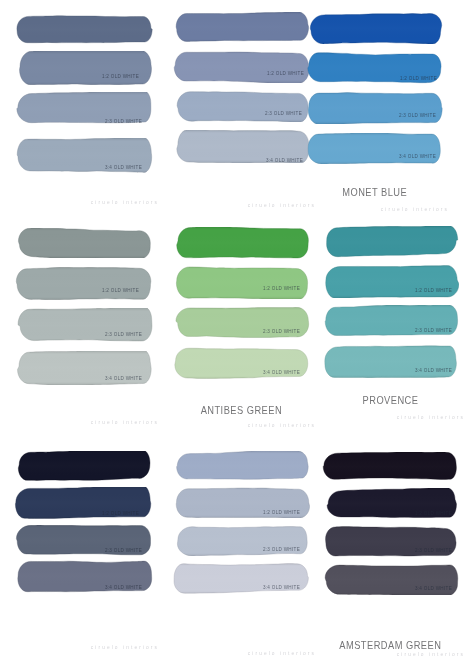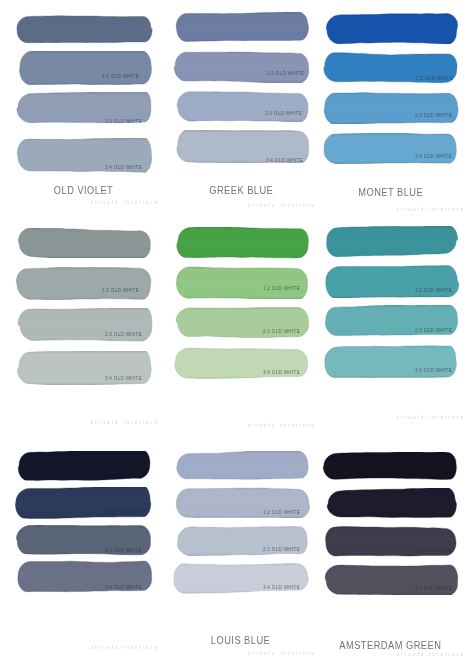--- a/index.html
+++ b/index.html
@@ -77,21 +77,20 @@
             <path id="pg0_3" d="M12.8 1.2C14.4 1.2 19.3 1.1 22.5 1.1C25.8 1.2 29.0 1.3 32.3 1.3C35.5 1.4 38.8 1.3 42.0 1.3C45.3 1.3 48.5 1.5 51.8 1.5C55.0 1.5 58.3 1.4 61.5 1.3C64.8 1.2 68.0 1.1 71.3 1.0C74.6 0.9 77.8 0.7 81.1 0.6C84.3 0.5 87.6 0.6 90.8 0.5C94.1 0.4 97.3 0.0 100.6 -0.0C103.8 -0.1 107.1 0.1 110.3 0.0C113.6 -0.0 116.8 -0.4 120.1 -0.5C123.3 -0.6 128.2 -0.4 129.8 -0.4C133.9 -0.4 137.3 6.6 137.3 15.1C137.5 16.4 137.7 17.7 137.7 18.7C137.7 27.4 134.3 34.5 130.0 34.5C128.5 34.4 123.7 34.3 120.5 34.1C117.4 34.0 114.2 33.7 111.0 33.6C107.9 33.5 104.7 33.6 101.5 33.6C98.4 33.5 95.2 33.4 92.0 33.3C88.8 33.2 85.7 33.0 82.5 33.0C79.3 33.0 76.2 33.3 73.0 33.4C69.8 33.4 66.7 33.5 63.5 33.5C60.3 33.4 57.1 33.2 54.0 33.1C50.8 33.1 47.6 33.2 44.5 33.1C41.3 33.1 38.1 32.9 35.0 32.9C31.8 32.9 28.6 33.1 25.4 33.1C22.3 33.1 17.5 32.9 15.9 32.9C9.3 32.9 3.9 26.4 3.9 18.3C3.6 17.8 3.3 17.3 3.2 16.9C3.2 8.2 7.5 1.2 12.8 1.2Z"></path>
             <clipPath id="cg0_3">
               <use href="#pg0_3"></use>
             </clipPath>
           </defs>
           <use href="#pg0_3" fill="#9BAABB" stroke="#7c8895"></use>
           <rect x="0" y="0" width="139" height="35" fill="url(#grad)" clip-path="url(#cg0_3)"></rect>
         </svg>
 </div>
 <div class="lbl" style="right:11px;top:153px">3:4 OLD WHITE</div>
-<div class="title" style="top:171px"><span>OLD VIOLET</span></div>
 <div class="brand" style="top:188px;right:-6px">ciruelo interiors</div>
 </div>
 <div class="card" style="left:172px;top:12px;width:138px;height:205px">
 <div class="sw" style="top:0px;width:138px;height:30px">
 <svg width="138" height="30" viewBox="0 0 138 30">
           <defs>
             <path id="pg1_0" d="M14.7 1.5C16.2 1.5 20.8 1.6 23.9 1.6C27.0 1.6 30.0 1.5 33.1 1.5C36.2 1.5 39.3 1.6 42.3 1.6C45.4 1.7 48.5 1.7 51.6 1.7C54.6 1.6 57.7 1.5 60.8 1.5C63.9 1.4 66.9 1.6 70.0 1.5C73.1 1.4 76.2 1.2 79.2 1.1C82.3 0.9 85.4 0.9 88.5 0.8C91.5 0.7 94.6 0.7 97.7 0.6C100.8 0.5 103.8 0.4 106.9 0.3C110.0 0.2 113.1 -0.0 116.1 -0.2C119.2 -0.3 123.8 -0.3 125.4 -0.4C131.1 -0.4 135.8 5.1 135.8 12.0C136.1 13.1 136.4 14.2 136.6 15.1C136.6 22.4 133.0 28.3 128.5 28.3C126.9 28.3 122.2 28.4 119.0 28.4C115.8 28.5 112.7 28.6 109.5 28.5C106.3 28.5 103.2 28.4 100.0 28.4C96.8 28.4 93.7 28.6 90.5 28.6C87.4 28.6 84.2 28.5 81.0 28.5C77.9 28.5 74.7 28.7 71.5 28.7C68.4 28.7 65.2 28.7 62.0 28.6C58.9 28.6 55.7 28.3 52.5 28.4C49.4 28.4 46.2 28.7 43.0 28.9C39.9 29.0 36.7 29.0 33.6 29.1C30.4 29.2 27.2 29.2 24.1 29.3C20.9 29.3 16.1 29.5 14.6 29.5C9.1 29.5 4.7 24.1 4.7 17.3C4.4 16.6 4.2 15.8 4.1 15.1C4.1 7.6 8.8 1.5 14.7 1.5Z"></path>
             <clipPath id="cg1_0">
               <use href="#pg1_0"></use>
             </clipPath>
@@ -132,24 +131,23 @@
             <path id="pg1_3" d="M15.3 -0.1C16.8 -0.1 21.4 -0.3 24.5 -0.3C27.6 -0.3 30.7 -0.1 33.8 -0.0C36.9 0.1 40.0 0.2 43.1 0.2C46.1 0.3 49.2 0.2 52.3 0.3C55.4 0.4 58.5 0.7 61.6 0.8C64.7 0.8 67.8 0.6 70.9 0.6C73.9 0.5 77.0 0.5 80.1 0.5C83.2 0.5 86.3 0.5 89.4 0.6C92.5 0.6 95.6 0.8 98.6 0.8C101.7 0.8 104.8 0.7 107.9 0.6C111.0 0.6 114.1 0.5 117.2 0.6C120.3 0.7 124.9 1.1 126.4 1.2C132.0 1.2 136.6 6.7 136.6 13.5C136.6 15.8 136.7 18.0 136.7 19.9C136.7 27.1 133.3 33.0 129.0 33.0C127.5 33.0 122.8 33.2 119.7 33.1C116.6 33.0 113.5 32.6 110.4 32.5C107.3 32.4 104.2 32.5 101.1 32.5C98.0 32.5 94.9 32.7 91.8 32.8C88.7 32.9 85.6 32.8 82.5 32.8C79.4 32.9 76.3 33.0 73.2 33.0C70.1 33.1 67.0 33.1 63.8 33.1C60.7 33.0 57.6 32.9 54.5 32.8C51.4 32.7 48.3 32.7 45.2 32.7C42.1 32.6 39.0 32.5 35.9 32.5C32.8 32.4 29.7 32.5 26.6 32.5C23.5 32.4 18.8 32.1 17.3 32.1C10.4 32.1 4.8 26.1 4.8 18.8C5.2 17.3 5.7 15.7 5.9 14.5C5.9 6.4 10.1 -0.1 15.3 -0.1Z"></path>
             <clipPath id="cg1_3">
               <use href="#pg1_3"></use>
             </clipPath>
           </defs>
           <use href="#pg1_3" fill="#AEB9C9" stroke="#8b94a0"></use>
           <rect x="0" y="0" width="138" height="33" fill="url(#grad)" clip-path="url(#cg1_3)"></rect>
         </svg>
 </div>
 <div class="lbl" style="right:7px;top:146px">3:4 OLD WHITE</div>
-<div class="title" style="top:171px"><span>GREEK BLUE</span></div>
 <div class="brand" style="top:191px;right:-6px">ciruelo interiors</div>
 </div>
-<div class="card" style="left:322px;top:12px;width:137px;height:205px">
+<div class="card" style="left:306px;top:12px;width:137px;height:205px">
 <div class="sw" style="top:1px;width:137px;height:31px">
 <svg width="137" height="31" viewBox="0 0 137 31">
           <defs>
             <path id="pg2_0" d="M18.1 1.9C19.6 1.9 24.0 1.9 26.9 1.8C29.9 1.8 32.8 1.7 35.8 1.7C38.7 1.6 41.7 1.6 44.6 1.6C47.6 1.6 50.5 1.6 53.5 1.5C56.4 1.4 59.4 1.2 62.3 1.1C65.2 1.0 68.2 0.8 71.1 0.8C74.1 0.7 77.0 0.8 80.0 0.8C82.9 0.8 85.9 0.8 88.8 0.8C91.8 0.8 94.7 0.9 97.6 0.9C100.6 0.9 103.5 0.5 106.5 0.5C109.4 0.5 112.4 0.9 115.3 0.9C118.3 0.9 122.7 0.5 124.2 0.5C130.5 0.5 135.7 5.8 135.7 12.4C135.2 14.8 134.7 17.3 134.5 19.4C134.5 25.8 130.8 31.0 126.3 31.0C124.8 31.0 120.2 30.8 117.2 30.7C114.2 30.6 111.1 30.4 108.1 30.3C105.1 30.1 102.1 29.9 99.0 29.8C96.0 29.7 93.0 29.9 90.0 29.8C86.9 29.8 83.9 29.4 80.9 29.3C77.9 29.2 74.8 29.3 71.8 29.3C68.8 29.4 65.8 29.5 62.7 29.5C59.7 29.6 56.7 29.6 53.7 29.7C50.6 29.8 47.6 29.9 44.6 30.0C41.5 30.0 38.5 29.8 35.5 29.9C32.5 30.0 29.4 30.3 26.4 30.5C23.4 30.6 18.9 30.8 17.3 30.9C10.5 30.9 5.0 25.0 5.0 17.8C4.7 17.0 4.4 16.2 4.3 15.5C4.3 8.0 10.5 1.9 18.1 1.9Z"></path>
             <clipPath id="cg2_0">
               <use href="#pg2_0"></use>
             </clipPath>
           </defs>
           <use href="#pg2_0" fill="#1553AC" stroke="#104289"></use>
           <rect x="0" y="0" width="137" height="31" fill="url(#grad)" clip-path="url(#cg2_0)"></rect>
@@ -296,20 +294,21 @@
             <path id="pg4_3" d="M16.5 1.2C18.0 1.2 22.5 1.2 25.5 1.3C28.4 1.4 31.4 1.7 34.4 1.7C37.4 1.8 40.4 1.6 43.3 1.7C46.3 1.7 49.3 1.8 52.3 1.9C55.3 1.9 58.2 1.9 61.2 1.9C64.2 1.8 67.2 1.7 70.1 1.7C73.1 1.7 76.1 1.8 79.1 1.8C82.1 1.8 85.0 1.9 88.0 1.9C91.0 2.0 94.0 2.1 96.9 2.1C99.9 2.2 102.9 2.3 105.9 2.4C108.9 2.4 111.8 2.5 114.8 2.5C117.8 2.6 122.3 2.6 123.7 2.6C130.3 2.6 135.7 8.3 135.7 15.2C135.7 15.7 135.8 16.1 135.8 16.5C135.8 23.6 132.0 29.4 127.3 29.4C125.7 29.4 121.1 29.6 118.0 29.6C114.9 29.6 111.8 29.6 108.7 29.6C105.6 29.7 102.5 29.8 99.4 29.8C96.3 29.9 93.2 29.9 90.1 30.0C87.0 30.2 84.0 30.6 80.9 30.8C77.8 30.9 74.7 30.9 71.6 30.9C68.5 31.0 65.4 31.1 62.3 31.1C59.2 31.2 56.1 31.3 53.0 31.3C49.9 31.3 46.8 31.3 43.7 31.4C40.6 31.4 37.5 31.5 34.5 31.5C31.4 31.5 28.3 31.4 25.2 31.4C22.1 31.3 17.4 31.1 15.9 31.1C8.7 31.1 2.8 25.2 2.8 17.8C3.1 16.4 3.4 14.9 3.6 13.6C3.6 6.8 9.4 1.2 16.5 1.2Z"></path>
             <clipPath id="cg4_3">
               <use href="#pg4_3"></use>
             </clipPath>
           </defs>
           <use href="#pg4_3" fill="#C1D9B4" stroke="#9aad90"></use>
           <rect x="0" y="0" width="138" height="32" fill="url(#grad)" clip-path="url(#cg4_3)"></rect>
         </svg>
 </div>
 <div class="lbl" style="right:10px;top:144px">3:4 OLD WHITE</div>
+<div class="title" style="top:177px"><span>ANTIBES GREEN</span></div>
 <div class="brand" style="top:197px;right:-6px">ciruelo interiors</div>
 </div>
 <div class="card" style="left:322px;top:226px;width:137px;height:205px">
 <div class="sw" style="top:0px;width:137px;height:32px">
 <svg width="137" height="32" viewBox="0 0 137 32">
           <defs>
             <path id="pg5_0" d="M15.1 1.8C16.6 1.7 21.3 1.4 24.4 1.3C27.5 1.1 30.6 1.1 33.7 1.0C36.8 0.9 39.9 0.9 43.0 0.9C46.1 0.8 49.2 0.6 52.4 0.5C55.5 0.5 58.6 0.5 61.7 0.4C64.8 0.4 67.9 0.2 71.0 0.2C74.1 0.2 77.2 0.3 80.3 0.4C83.4 0.4 86.5 0.4 89.6 0.4C92.7 0.4 95.8 0.4 98.9 0.4C102.1 0.3 105.2 0.1 108.3 0.1C111.4 -0.0 114.5 0.0 117.6 -0.1C120.7 -0.1 125.4 -0.3 126.9 -0.3C131.8 -0.3 135.7 6.0 135.7 13.9C135.1 14.1 134.5 14.3 134.2 14.4C134.2 21.6 128.9 27.5 122.3 27.5C120.8 27.6 116.4 28.0 113.4 28.1C110.4 28.2 107.5 27.9 104.5 28.1C101.5 28.2 98.6 28.6 95.6 28.7C92.6 28.8 89.7 28.8 86.7 28.9C83.7 29.0 80.8 29.2 77.8 29.2C74.8 29.3 71.9 29.3 68.9 29.3C65.9 29.4 62.9 29.4 60.0 29.4C57.0 29.4 54.0 29.4 51.1 29.4C48.1 29.5 45.1 29.6 42.2 29.7C39.2 29.8 36.2 30.0 33.3 30.1C30.3 30.2 27.3 30.4 24.4 30.5C21.4 30.6 16.9 30.6 15.5 30.7C9.4 30.7 4.6 25.1 4.6 18.3C4.6 16.9 4.7 15.5 4.7 14.4C4.7 7.4 9.4 1.8 15.1 1.8Z"></path>
             <clipPath id="cg5_0">
               <use href="#pg5_0"></use>
             </clipPath>
@@ -350,20 +349,21 @@
             <path id="pg5_3" d="M15.8 1.9C17.3 1.8 22.0 1.5 25.1 1.4C28.2 1.4 31.3 1.4 34.4 1.4C37.5 1.4 40.6 1.6 43.7 1.6C46.8 1.5 49.9 1.2 53.0 1.2C56.1 1.2 59.2 1.4 62.3 1.5C65.4 1.5 68.5 1.6 71.6 1.6C74.7 1.5 77.8 1.2 80.9 1.2C84.0 1.1 87.1 1.1 90.2 1.1C93.3 1.0 96.4 0.9 99.5 0.9C102.6 0.8 105.7 0.8 108.8 0.8C111.9 0.8 115.0 1.0 118.1 1.0C121.2 1.0 125.9 1.0 127.4 1.0C130.9 1.0 133.8 6.5 133.8 13.3C134.0 15.0 134.3 16.6 134.4 18.1C134.4 25.7 130.8 31.9 126.4 31.9C124.8 32.0 120.1 32.1 116.9 32.2C113.7 32.3 110.6 32.4 107.4 32.5C104.2 32.5 101.1 32.6 97.9 32.6C94.7 32.5 91.6 32.4 88.4 32.4C85.2 32.4 82.0 32.4 78.9 32.5C75.7 32.5 72.5 32.6 69.4 32.6C66.2 32.6 63.0 32.4 59.9 32.4C56.7 32.4 53.5 32.6 50.4 32.7C47.2 32.7 44.0 32.5 40.9 32.4C37.7 32.4 34.5 32.5 31.4 32.5C28.2 32.5 25.0 32.5 21.9 32.5C18.7 32.5 13.9 32.4 12.4 32.4C7.1 32.4 2.9 26.5 2.9 19.2C2.9 18.1 2.8 16.9 2.8 15.9C2.8 8.2 8.6 1.9 15.8 1.9Z"></path>
             <clipPath id="cg5_3">
               <use href="#pg5_3"></use>
             </clipPath>
           </defs>
           <use href="#pg5_3" fill="#77B9BB" stroke="#5f9495"></use>
           <rect x="0" y="0" width="137" height="33" fill="url(#grad)" clip-path="url(#cg5_3)"></rect>
         </svg>
 </div>
 <div class="lbl" style="right:7px;top:142px">3:4 OLD WHITE</div>
+<div class="title" style="top:167px"><span>PROVENCE</span></div>
 <div class="brand" style="top:189px;right:-6px">ciruelo interiors</div>
 </div>
 <div class="card" style="left:14px;top:450px;width:139px;height:205px">
 <div class="sw" style="top:1px;width:139px;height:30px">
 <svg width="139" height="30" viewBox="0 0 139 30">
           <defs>
             <path id="pg6_0" d="M16.7 1.3C18.2 1.3 22.8 1.2 25.9 1.1C29.0 1.1 32.1 1.2 35.1 1.1C38.2 1.0 41.3 0.7 44.4 0.5C47.5 0.4 50.5 0.3 53.6 0.2C56.7 0.1 59.8 -0.2 62.9 -0.3C65.9 -0.5 69.0 -0.5 72.1 -0.7C75.2 -0.8 78.3 -1.1 81.3 -1.2C84.4 -1.2 87.5 -0.9 90.6 -0.9C93.7 -0.9 96.7 -1.0 99.8 -1.0C102.9 -1.0 106.0 -1.0 109.1 -1.0C112.1 -1.1 115.2 -1.1 118.3 -1.2C121.4 -1.3 126.0 -1.4 127.5 -1.5C132.2 -1.5 136.0 4.5 136.0 11.9C135.9 12.5 135.9 13.2 135.9 13.7C135.9 21.2 131.1 27.4 125.3 27.4C123.7 27.4 119.1 27.3 115.9 27.4C112.8 27.6 109.7 27.9 106.6 28.1C103.5 28.3 100.4 28.4 97.3 28.5C94.2 28.7 91.1 28.7 88.0 28.9C84.9 29.0 81.8 29.2 78.7 29.3C75.5 29.4 72.4 29.2 69.3 29.2C66.2 29.2 63.1 29.1 60.0 29.1C56.9 29.1 53.8 29.3 50.7 29.3C47.6 29.3 44.5 29.1 41.4 29.0C38.3 29.0 35.1 29.1 32.0 29.1C28.9 29.2 25.8 29.3 22.7 29.4C19.6 29.4 15.0 29.3 13.4 29.3C8.4 29.3 4.3 23.8 4.3 16.9C4.7 15.7 5.1 14.5 5.2 13.5C5.2 6.7 10.4 1.3 16.7 1.3Z"></path>
             <clipPath id="cg6_0">
               <use href="#pg6_0"></use>
             </clipPath>
@@ -458,21 +458,20 @@
             <path id="pg7_3" d="M11.4 0.7C13.0 0.8 17.8 1.1 20.9 1.2C24.1 1.3 27.2 1.4 30.4 1.5C33.5 1.6 36.7 1.6 39.8 1.6C43.0 1.7 46.1 1.8 49.3 1.9C52.4 2.0 55.6 2.1 58.7 2.1C61.9 2.0 65.1 1.7 68.2 1.7C71.4 1.6 74.5 1.8 77.7 1.8C80.8 1.8 84.0 1.7 87.1 1.6C90.3 1.5 93.4 1.2 96.6 1.2C99.7 1.1 102.9 1.1 106.0 1.0C109.2 0.9 112.3 0.7 115.5 0.6C118.7 0.6 123.4 0.8 125.0 0.8C130.8 0.8 135.5 6.2 135.5 12.8C135.8 13.4 136.2 14.1 136.4 14.6C136.4 21.6 132.2 27.2 127.1 27.2C125.5 27.2 120.7 27.1 117.6 27.2C114.4 27.3 111.2 27.5 108.0 27.5C104.9 27.6 101.7 27.6 98.5 27.6C95.4 27.7 92.2 27.7 89.0 27.8C85.8 27.9 82.7 28.2 79.5 28.4C76.3 28.6 73.2 28.7 70.0 28.9C66.8 29.0 63.6 29.0 60.5 29.2C57.3 29.3 54.1 29.6 51.0 29.7C47.8 29.8 44.6 29.8 41.5 29.9C38.3 30.0 35.1 30.0 31.9 30.1C28.8 30.1 25.6 30.1 22.4 30.2C19.3 30.2 14.5 30.2 12.9 30.3C6.9 30.3 2.0 24.8 2.0 18.2C2.1 16.9 2.1 15.6 2.1 14.5C2.1 6.9 6.3 0.7 11.4 0.7Z"></path>
             <clipPath id="cg7_3">
               <use href="#pg7_3"></use>
             </clipPath>
           </defs>
           <use href="#pg7_3" fill="#CBCEDA" stroke="#a2a4ae"></use>
           <rect x="0" y="0" width="138" height="31" fill="url(#grad)" clip-path="url(#cg7_3)"></rect>
         </svg>
 </div>
 <div class="lbl" style="right:10px;top:135px">3:4 OLD WHITE</div>
-<div class="title" style="top:183px"><span>LOUIS BLUE</span></div>
 <div class="brand" style="top:201px;right:-6px">ciruelo interiors</div>
 </div>
 <div class="card" style="left:322px;top:450px;width:137px;height:205px">
 <div class="sw" style="top:2px;width:137px;height:29px">
 <svg width="137" height="29" viewBox="0 0 137 29">
           <defs>
             <path id="pg8_0" d="M15.9 1.2C17.4 1.1 21.9 1.0 24.9 1.0C27.9 0.9 30.9 0.9 34.0 0.8C37.0 0.7 40.0 0.6 43.0 0.5C46.0 0.5 49.0 0.5 52.0 0.5C55.0 0.5 58.0 0.5 61.0 0.4C64.1 0.4 67.1 0.3 70.1 0.2C73.1 0.1 76.1 0.1 79.1 0.0C82.1 -0.0 85.1 -0.1 88.1 -0.2C91.2 -0.2 94.2 -0.2 97.2 -0.1C100.2 -0.0 103.2 0.3 106.2 0.3C109.2 0.3 112.2 0.2 115.2 0.1C118.2 0.1 122.8 0.2 124.3 0.2C129.7 0.2 134.0 5.0 134.0 10.9C134.2 12.5 134.3 14.1 134.4 15.5C134.4 22.0 131.6 27.2 128.2 27.2C126.6 27.3 121.7 27.4 118.5 27.4C115.3 27.4 112.1 27.1 108.9 27.0C105.7 26.9 102.4 26.8 99.2 26.8C96.0 26.7 92.8 26.7 89.6 26.6C86.4 26.6 83.1 26.4 79.9 26.3C76.7 26.2 73.5 26.1 70.3 26.0C67.1 26.0 63.8 25.9 60.6 25.9C57.4 25.9 54.2 26.0 51.0 26.0C47.8 26.1 44.5 26.1 41.3 26.2C38.1 26.2 34.9 26.3 31.7 26.4C28.4 26.6 25.2 26.8 22.0 27.0C18.8 27.1 14.0 27.2 12.4 27.3C6.2 27.3 1.2 21.6 1.2 14.6C1.4 14.2 1.7 13.8 1.9 13.5C1.9 6.7 8.2 1.2 15.9 1.2Z"></path>
             <clipPath id="cg8_0">
               <use href="#pg8_0"></use>
             </clipPath>

